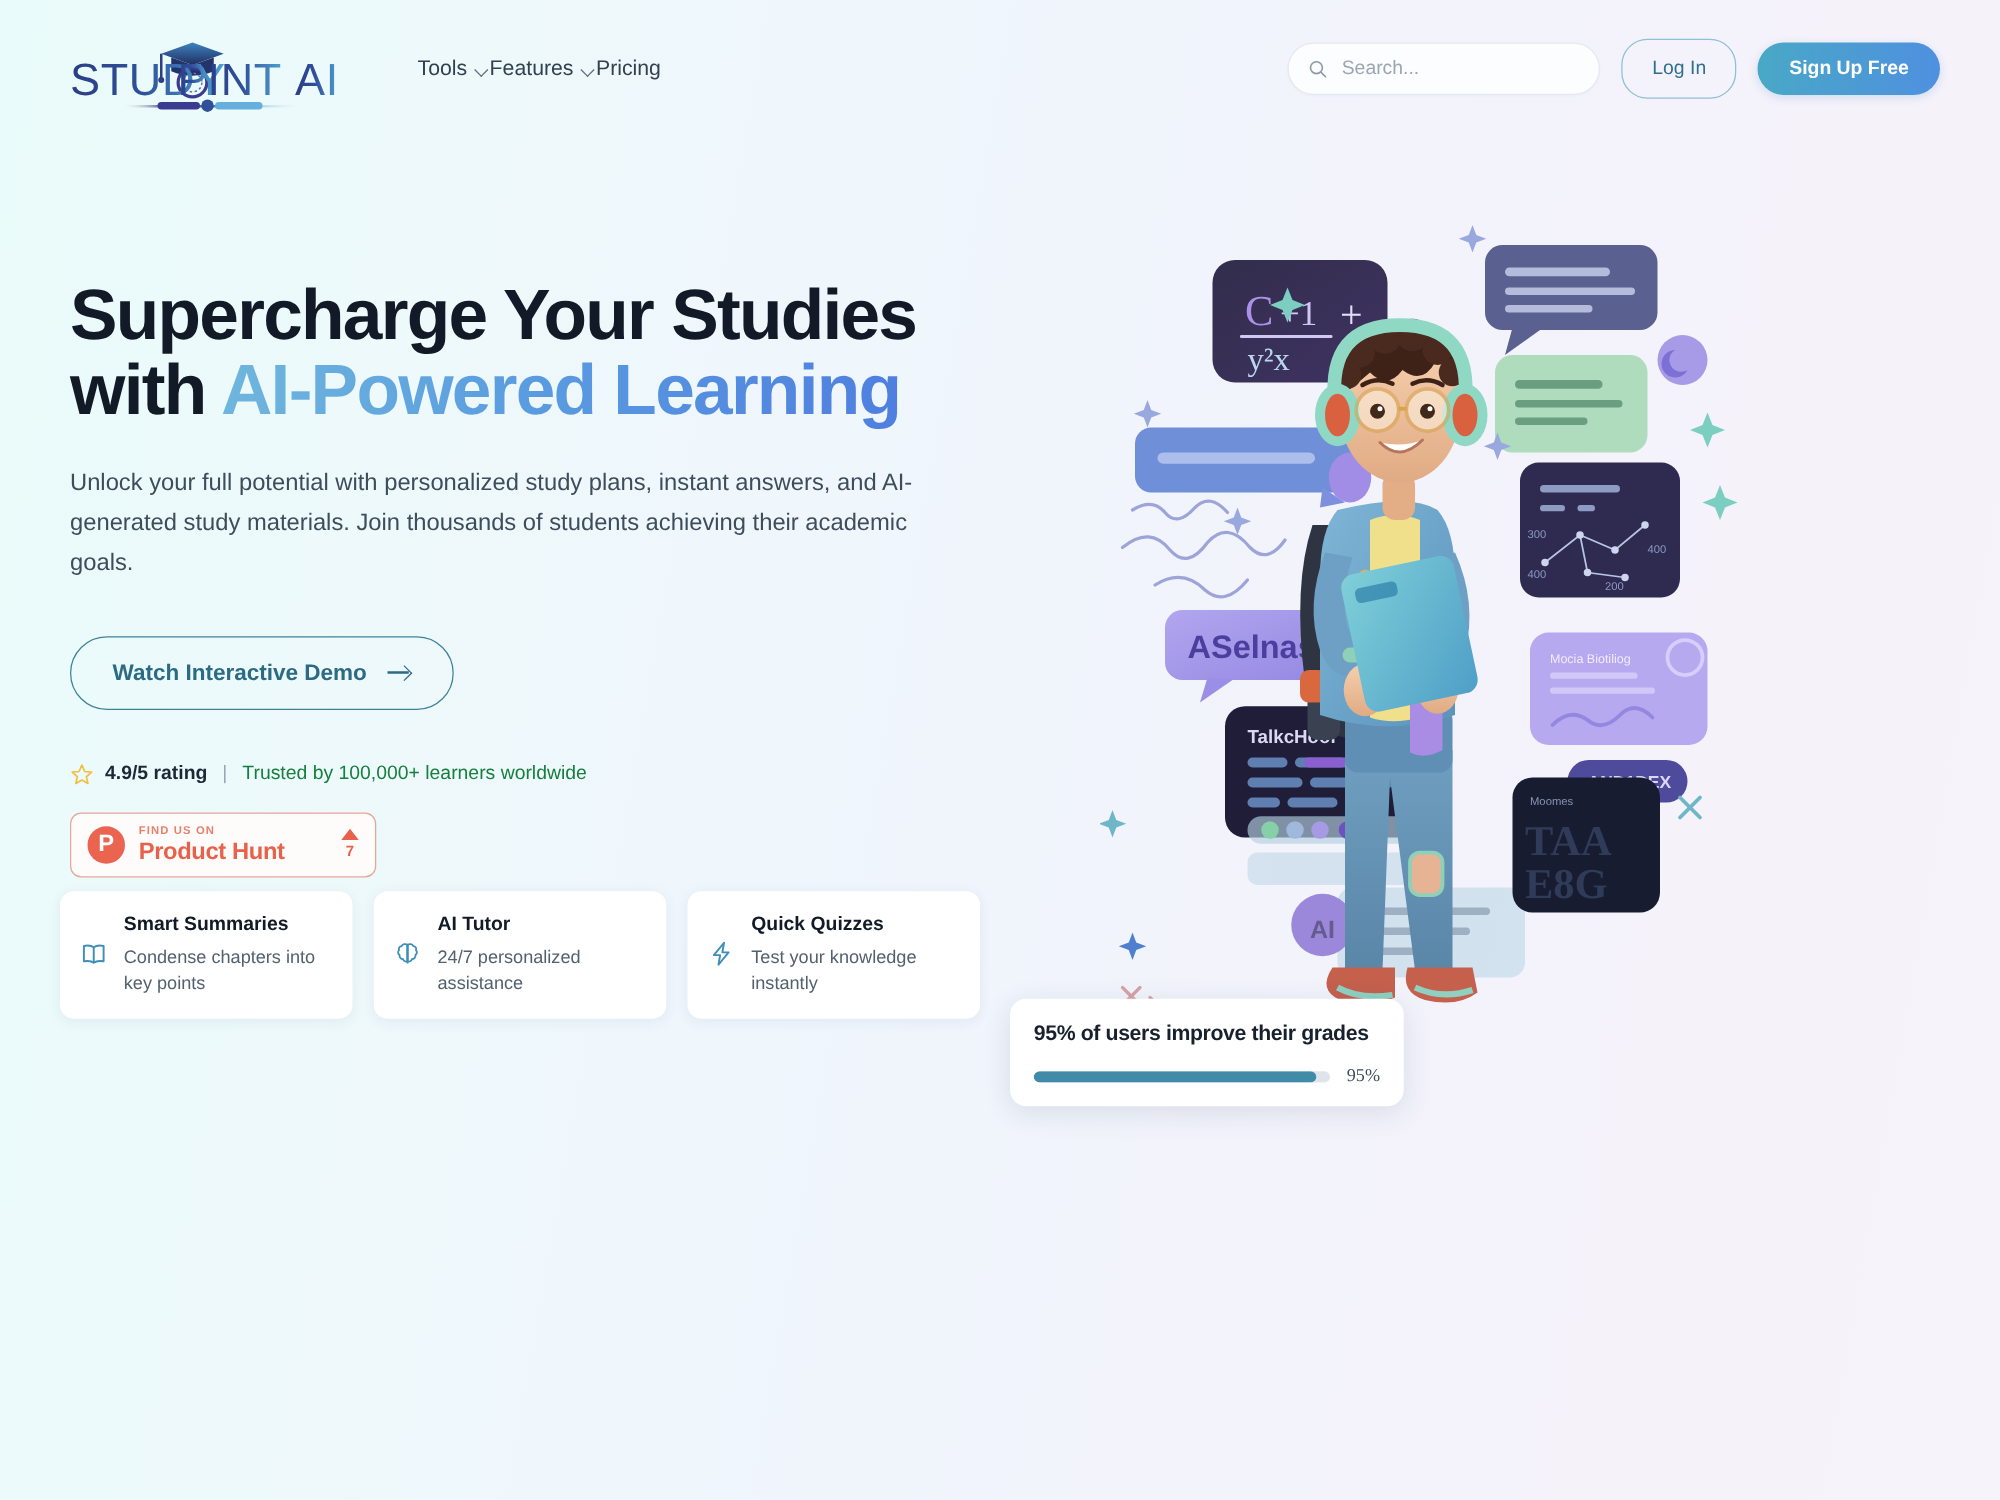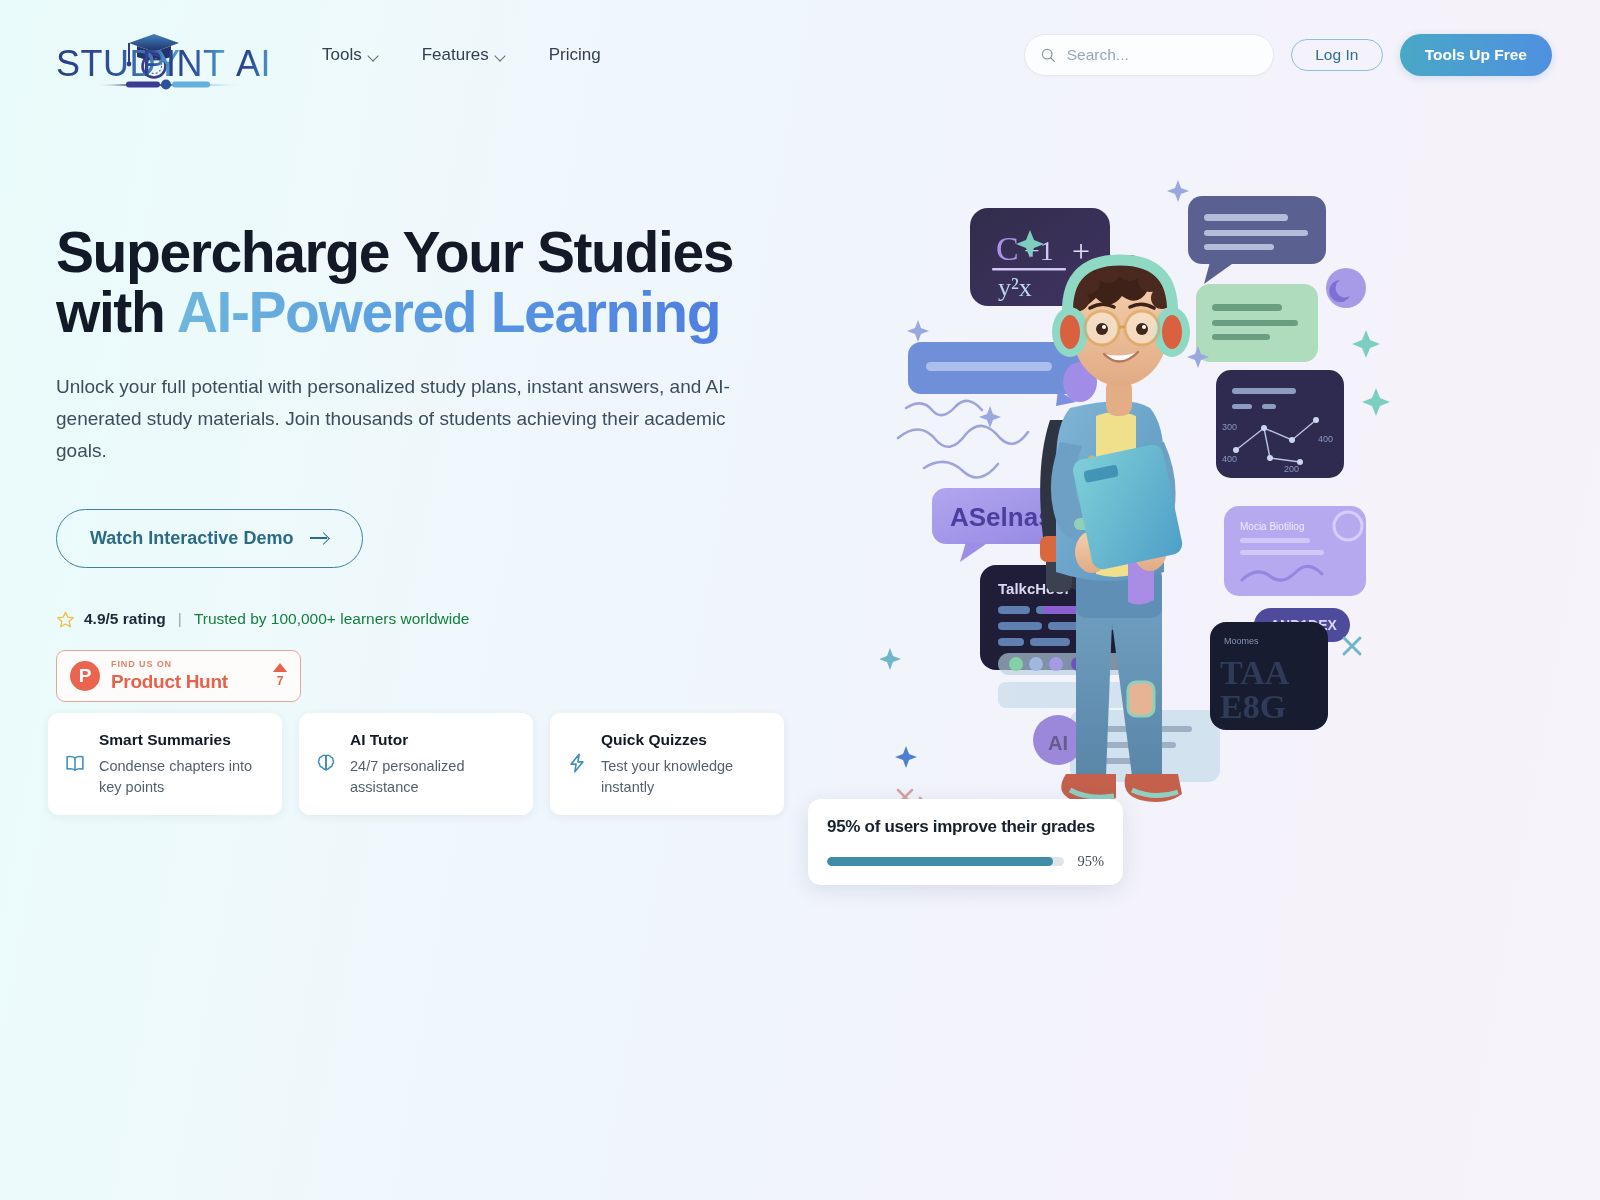--- a/index.html
+++ b/index.html
@@ -43,22 +43,21 @@
     align-items: flex-start;
     justify-content: center;
     flex: none;
     cursor: pointer;
   }
   .logo svg { display: block; }
 
   .nav {
     display: flex;
     align-items: center;
-    gap: 42px;
-    margin-left: 28px;
+    margin-left: 40px;
   }
   .nav-item {
     display: flex;
     align-items: center;
     gap: 7px;
     font-size: 17px;
     color: #33404f;
     cursor: pointer;
     white-space: nowrap;
   }
@@ -102,21 +101,21 @@
     outline: none;
     background: transparent;
     font-family: "Liberation Sans", sans-serif;
     font-size: 15.5px;
     color: #2b3a4a;
     width: 100%;
   }
   .search-input::placeholder { color: #9aa6b4; }
 
   .btn-login {
-    width: 92px; height: 32px;
+    width: 92px; height: 48px;
     border: 1px solid #8fc0d4;
     border-radius: 21px;
     background: transparent;
     color: #2f6f8c;
     font-family: "Liberation Sans", sans-serif;
     font-size: 15.5px;
     cursor: pointer;
     display: flex; align-items: center; justify-content: center;
   }
 
@@ -423,21 +422,21 @@
     <div class="search-box">
       <svg class="s-ico" width="17" height="17" viewBox="0 0 17 17">
         <circle cx="7" cy="7" r="5.4" fill="none" stroke="#8e9aa8" stroke-width="1.5"></circle>
         <line x1="11" y1="11" x2="15.2" y2="15.2" stroke="#8e9aa8" stroke-width="1.5" stroke-linecap="round"></line>
       </svg>
       <input class="search-input" type="text" placeholder="Search..." style="">
     </div>
 
     <button class="btn-login">Log In</button>
 
-    <button class="btn-signup">Tools Up Free</button>
+    <button class="btn-signup">Sign Up Free</button>
   </div>
 </header>
 
 <section class="hero-left">
 
   <h1 class="headline">
     <span>Supercharge Your Studies</span><br>
     <span>with </span><span class="grad-text">AI-Powered Learning</span>
   </h1>
 

